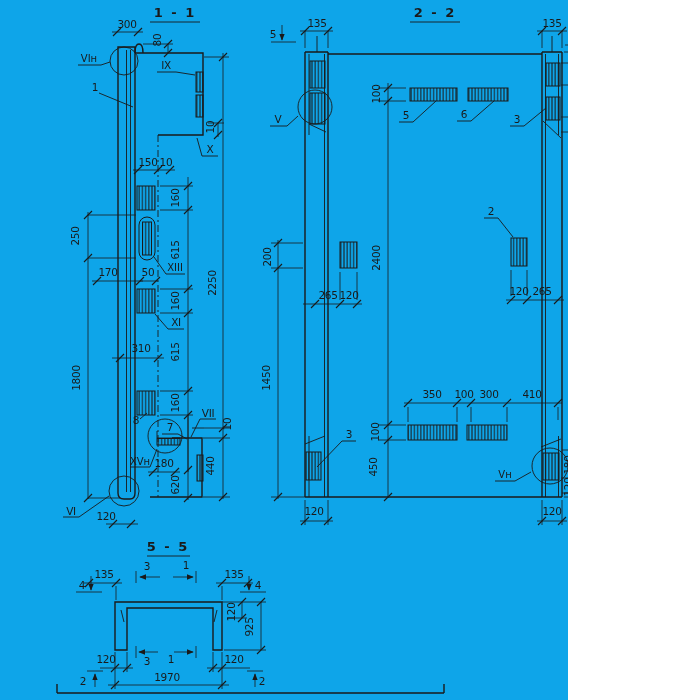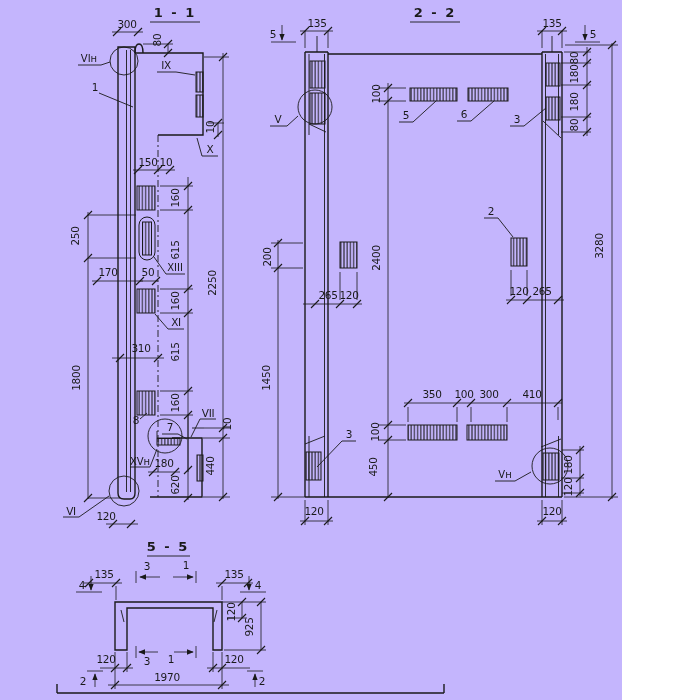--- a/index.html
+++ b/index.html
@@ -1,16 +1,16 @@
 <!DOCTYPE html>
 <html><head>
 <meta charset="utf-8">
 <style>
   html,body{margin:0;padding:0;background:#ffffff;}
-  .sheet{position:relative;width:622px;height:700px;background:#c4b5fd;overflow:hidden;
+  .sheet{position:relative;width:568px;height:700px;background:#0ea5e9;overflow:hidden;
          font-family:"DejaVu Sans",sans-serif;}
   svg text{font-family:"DejaVu Sans",sans-serif;fill:#1a1a1a;}
   .t{font-size:10.5px;text-anchor:middle;letter-spacing:-0.3px;}
   .t13{font-size:13px;text-anchor:middle;letter-spacing:2px;font-weight:bold;}
   .t10{font-size:10px;text-anchor:middle;}
   .ln{stroke:#1a1a1a;stroke-width:1.4;fill:none;}
   .tn{stroke:#1a1a1a;stroke-width:0.9;fill:none;}
   .dm{stroke:#1a1a1a;stroke-width:0.8;fill:none;}
   .dsh{stroke:#1a1a1a;stroke-width:0.9;fill:none;stroke-dasharray:7 3 2 3;}
 </style>

